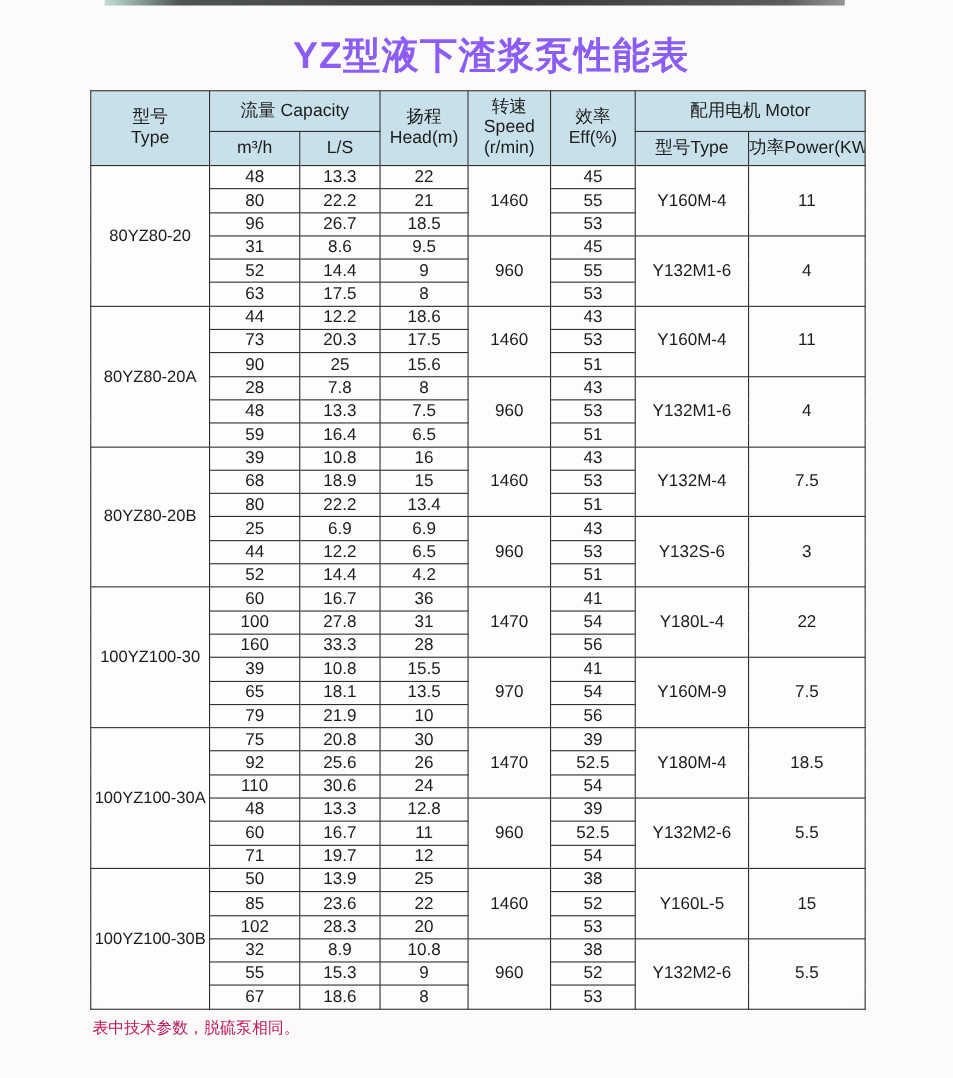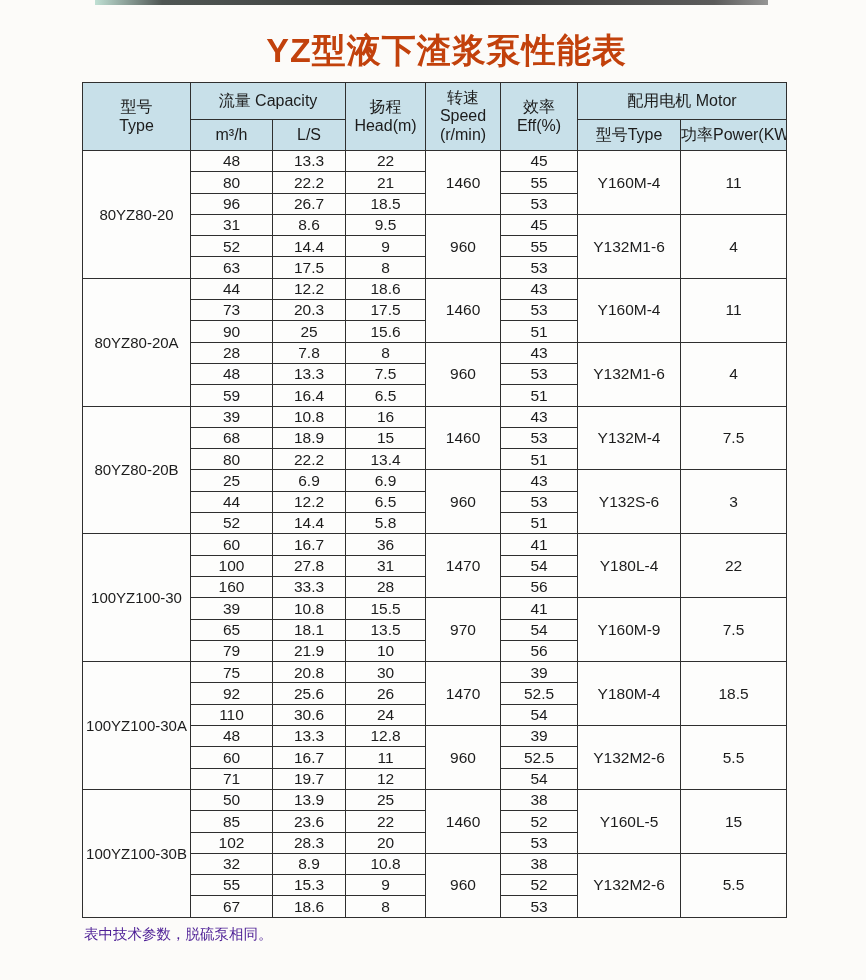--- a/index.html
+++ b/index.html
@@ -21,21 +21,21 @@
     background: linear-gradient(90deg, #b9ddd0 0%, #3c4341 10%, #222222 55%, #4a4a4a 92%, #8a8a8a 100%);
     opacity: 0.9;
   }
   .title {
     margin: 0;
     padding-top: 28px;
     text-align: center;
     font-size: 34px;
     font-weight: bold;
     letter-spacing: 1px;
-    color: #c2410c;
+    color: #8b5cf6;
     padding-left: 27px;
   }
   .subtitle {
     margin-top: 5px;
     text-align: center;
     font-size: 20px;
     color: #2a2a2a;
   }
   table.perf {
     border-collapse: collapse;
@@ -65,21 +65,21 @@
   .perf thead th .hline { display: block; }
   .perf tbody tr { height: 21.3px; }
   .perf tbody td {
     font-size: 15.5px;
     line-height: 1;
   }
   .perf td.model { font-size: 15px; }
   .footnote {
     margin: 7px 0 0 84px;
     font-size: 14.5px;
-    color: #4c1d95;
+    color: #be185d;
   }
 </style>
 </head>
 <body>
 
 <div class="page">
   <div class="top-strip"></div>
 
   <h1 class="title">YZ型液下渣浆泵性能表</h1>
 
@@ -243,21 +243,21 @@
         </tr>
         <tr>
           <td>44</td>
           <td>12.2</td>
           <td>6.5</td>
           <td>53</td>
         </tr>
         <tr>
           <td>52</td>
           <td>14.4</td>
-          <td>5.8</td>
+          <td>4.2</td>
           <td>51</td>
         </tr>
         <tr>
           <td rowspan="6" class="model">100YZ100-30</td>
           <td>60</td>
           <td>16.7</td>
           <td>36</td>
           <td rowspan="3">1470</td>
           <td>41</td>
           <td rowspan="3">Y180L-4</td>

